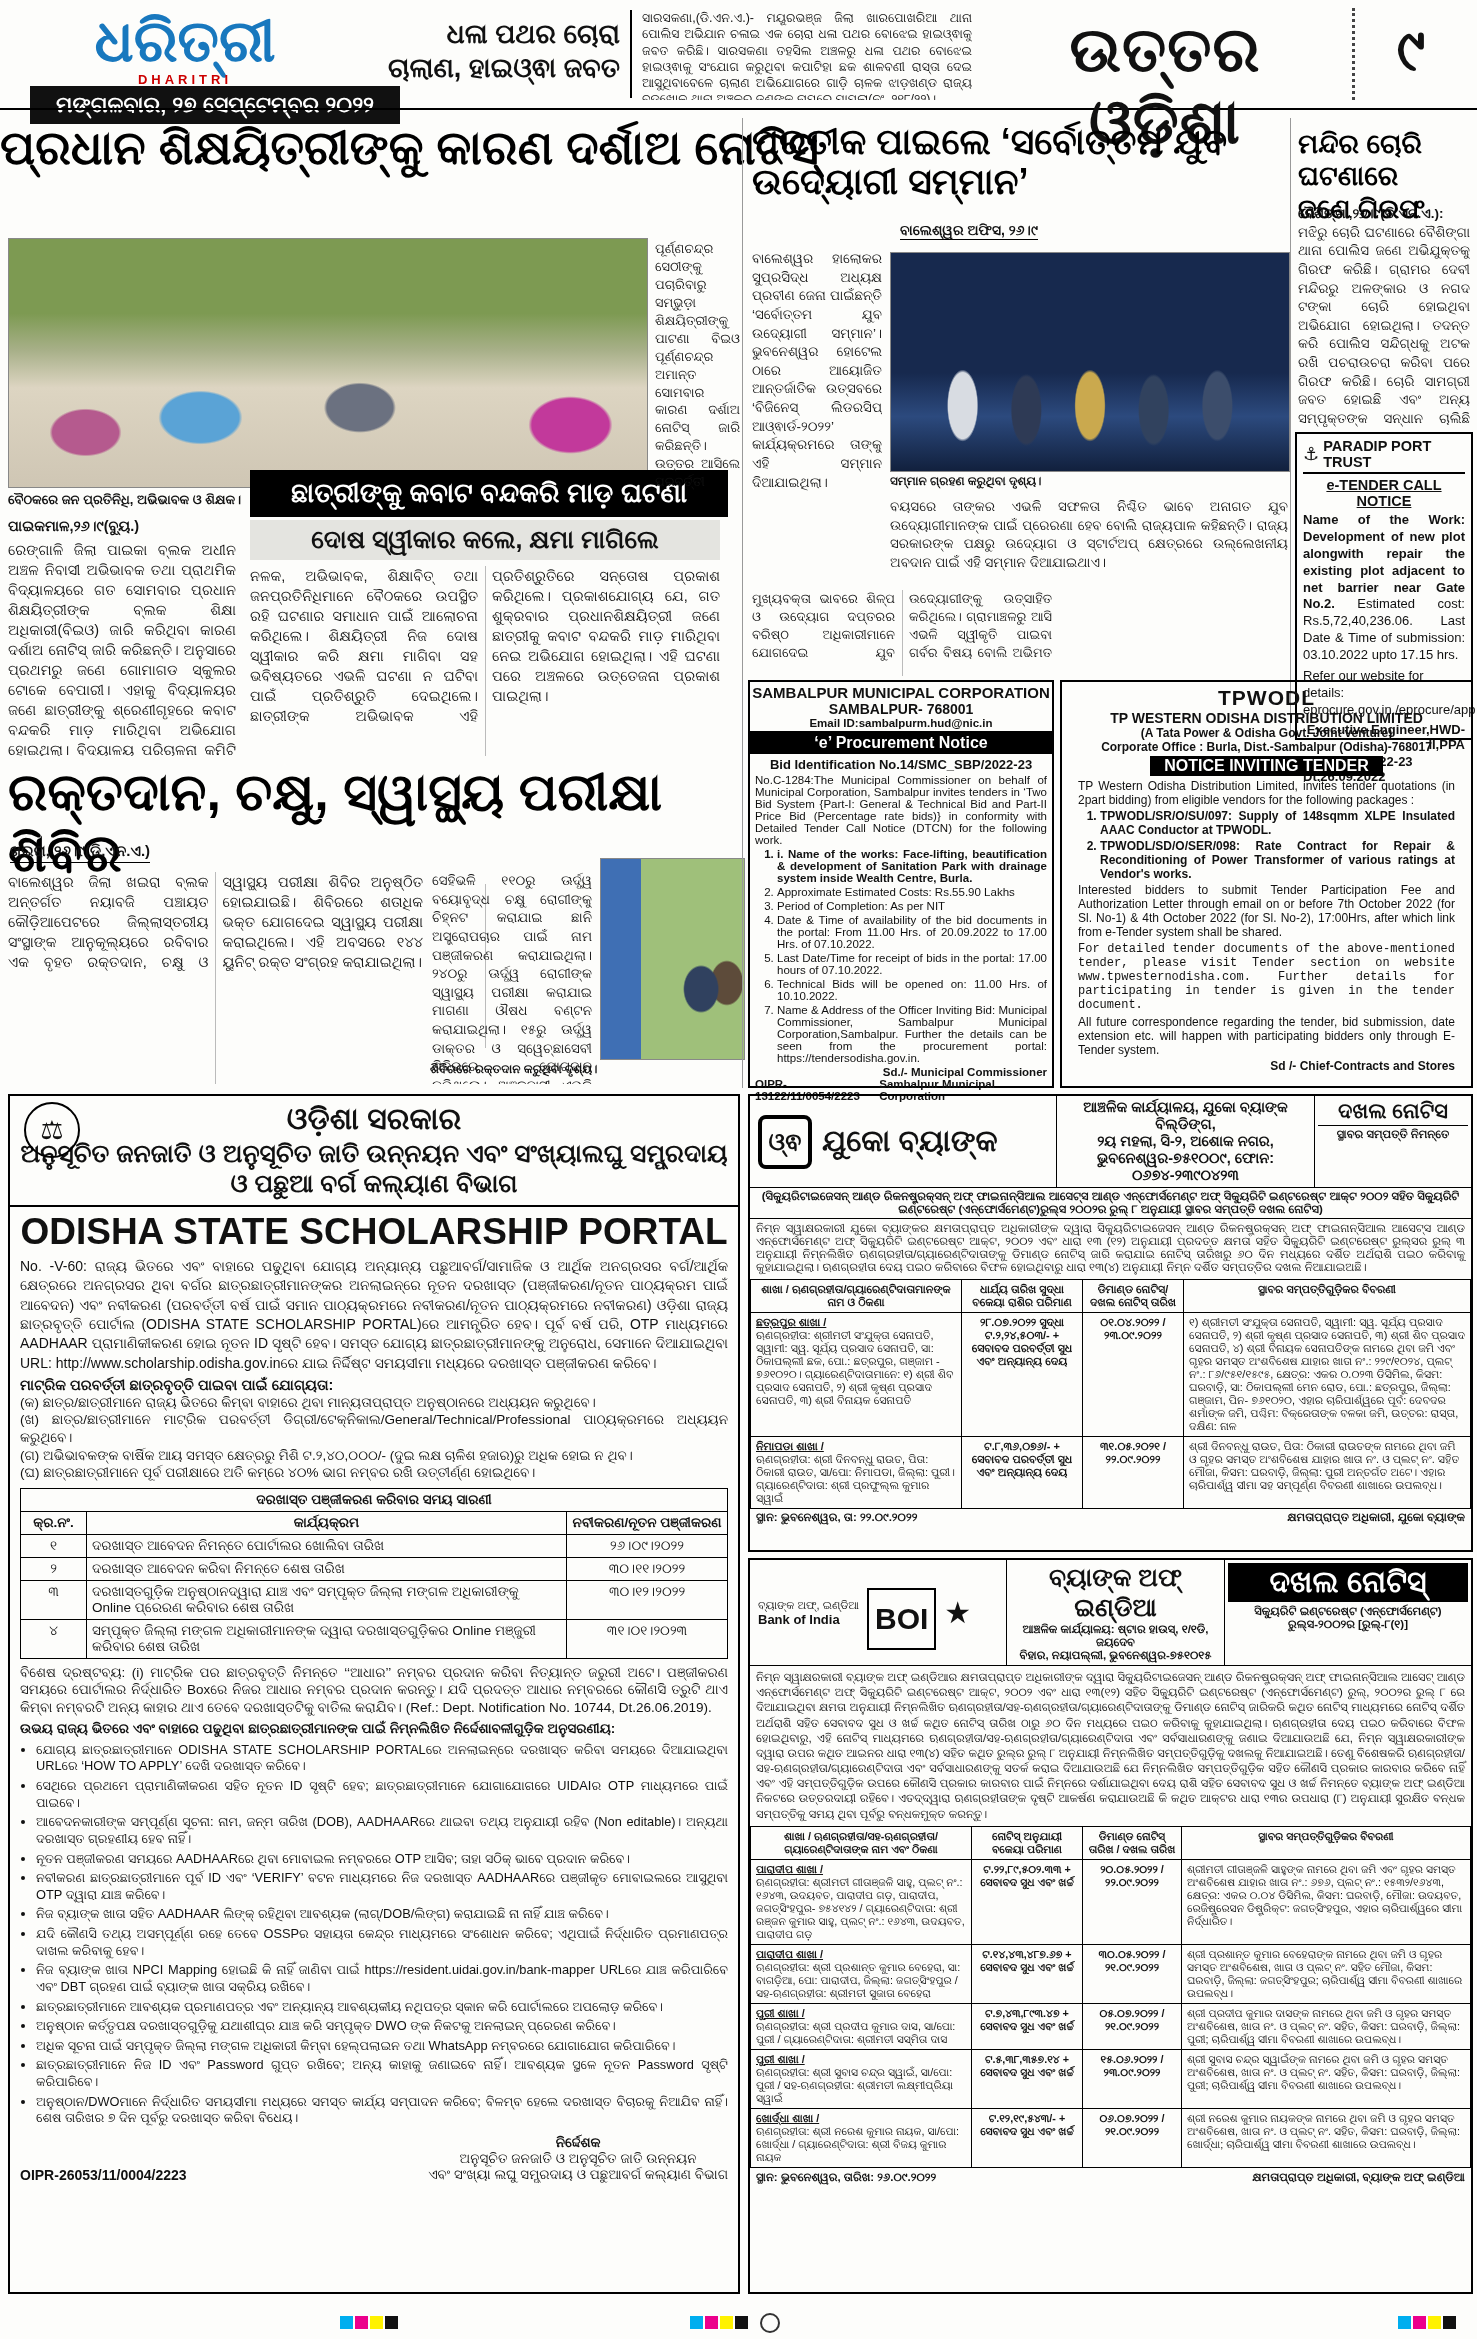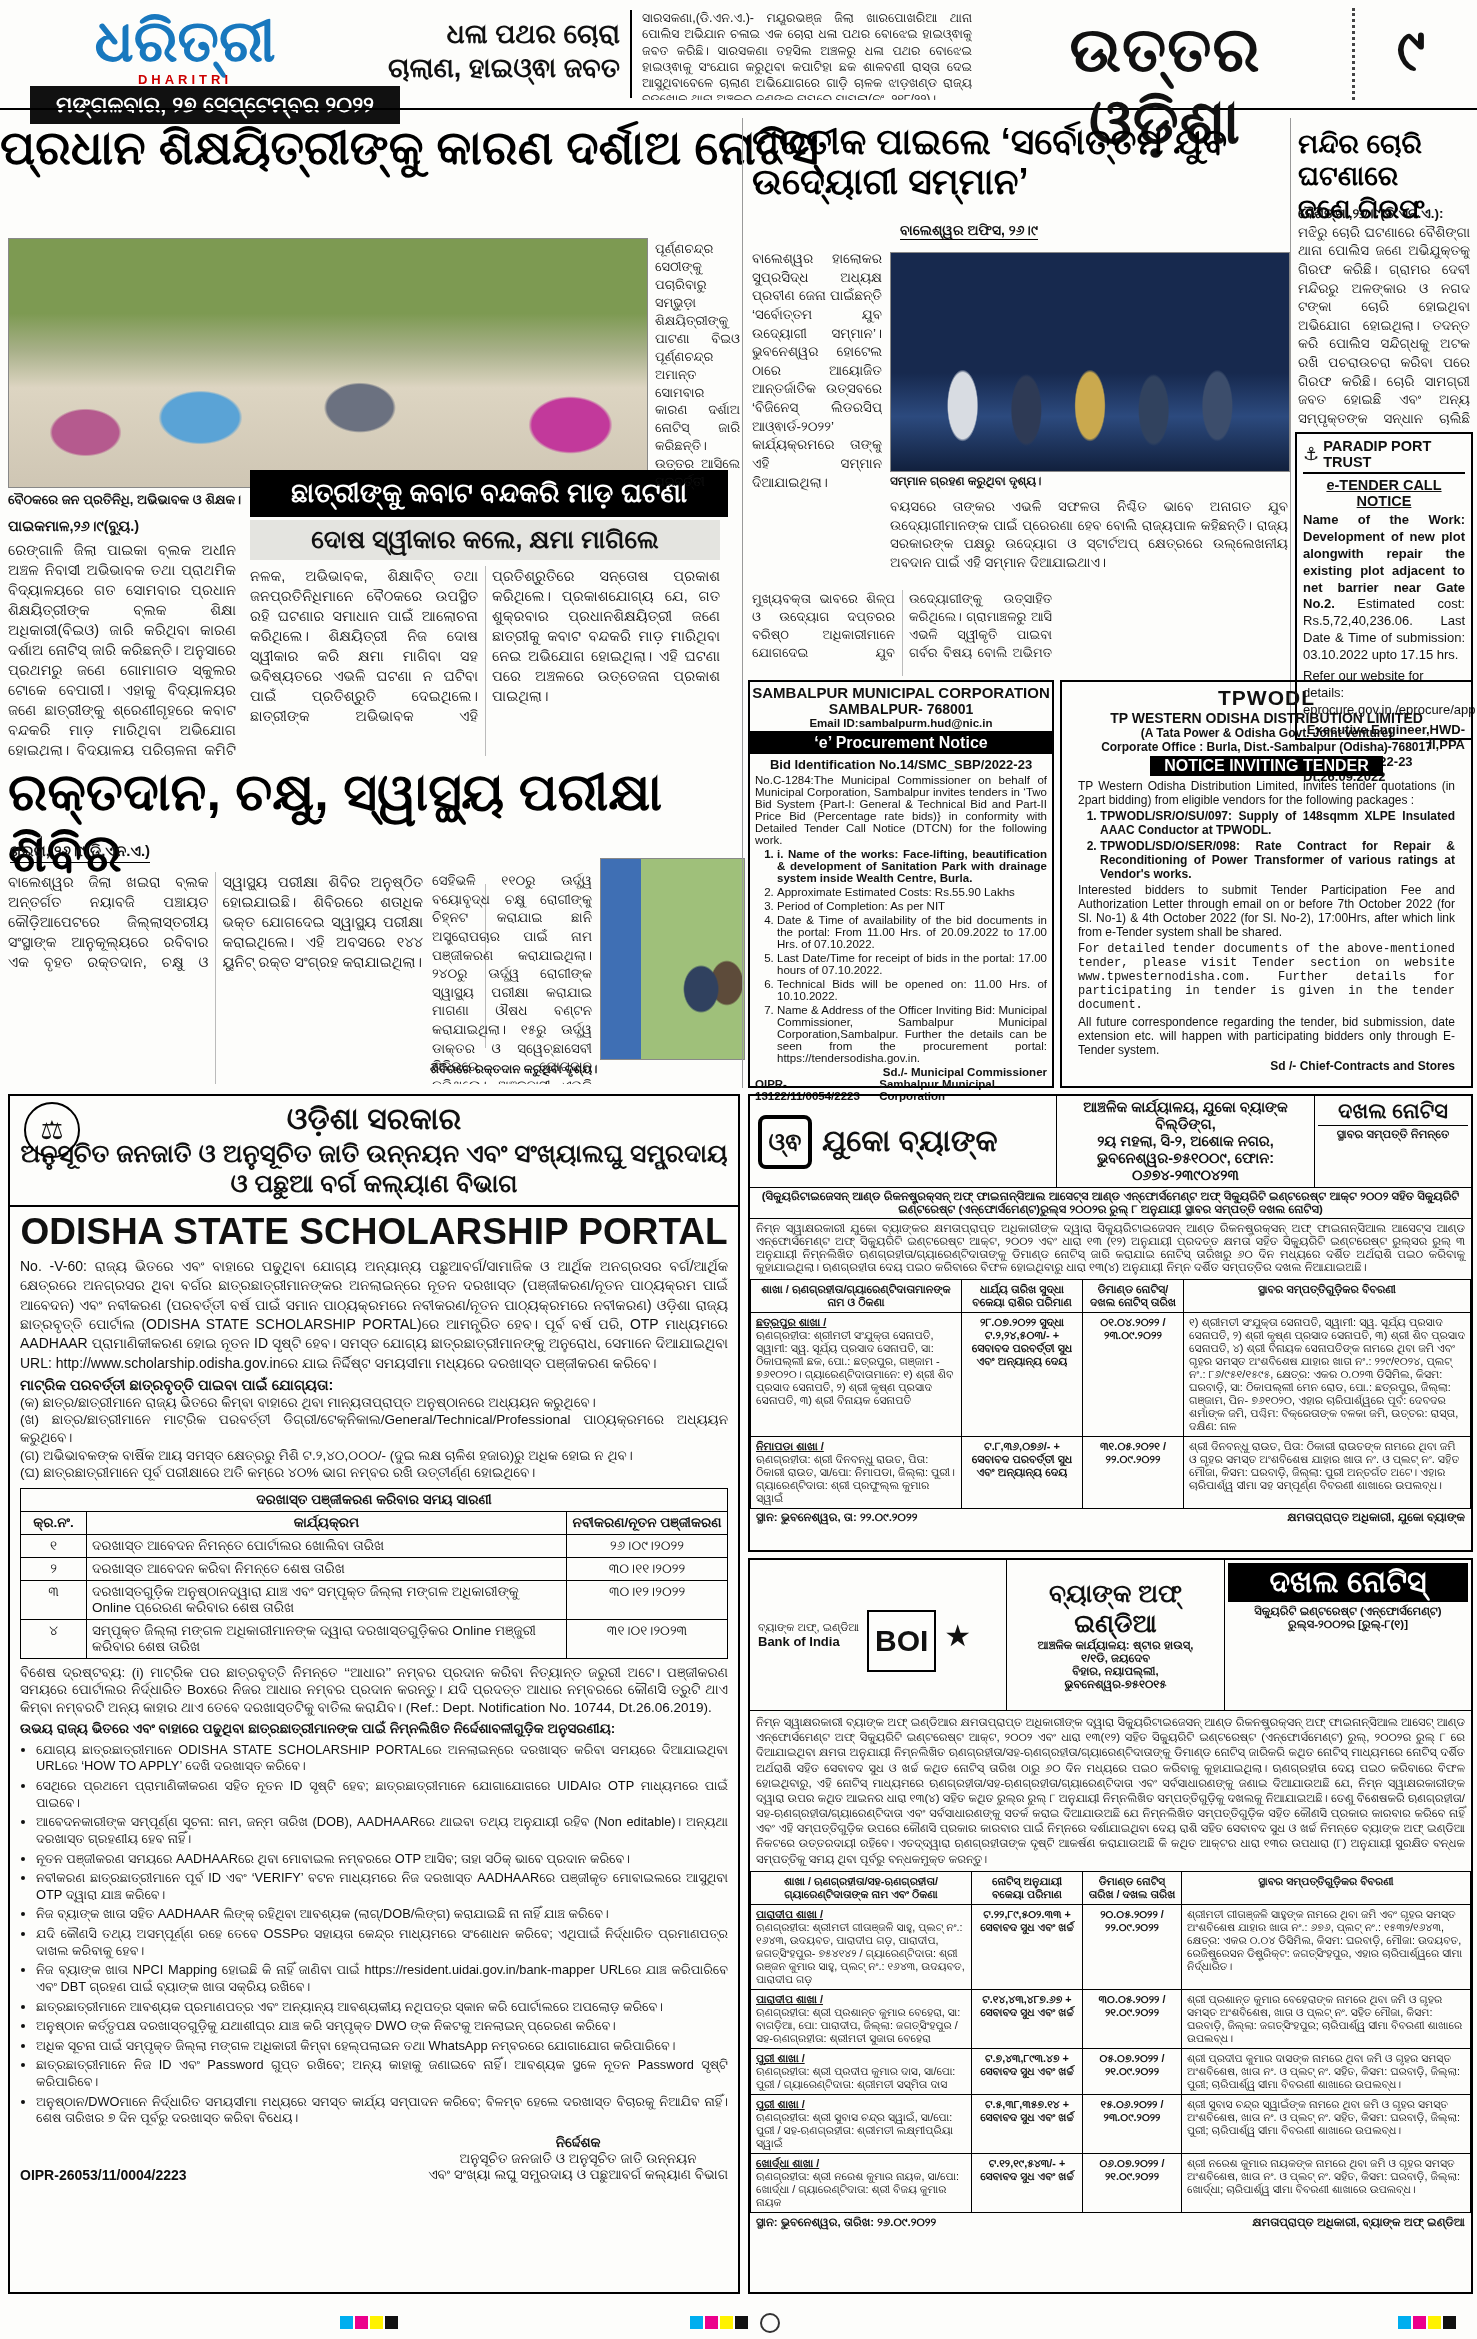--- a/index.html
+++ b/index.html
@@ -299,21 +299,21 @@
   <div class="abs boxed" style="left:748px;top:1558px;width:725px;height:736px;box-sizing:border-box;font-size:11.5px;">
     <div style="display:flex;border-bottom:1px solid #000;">
       <div style="flex:0 0 240px;display:flex;align-items:center;gap:8px;padding:4px 8px;">
         <div>
           <div style="font-size:11px;">ବ୍ୟାଙ୍କ ଅଫ୍, ଇଣ୍ଡିଆ</div>
           <div class="b" style="font-size:13px;">Bank of India</div>
         </div>
         <div class="b" style="font-size:30px;border:2px solid #000;padding:12px 6px;margin-top:12px;">BOI</div>
         <div style="font-size:30px;">★</div>
       </div>
-      <div style="flex:1;text-align:center;border-left:1px solid #000;border-right:1px solid #000;padding:19px;">
+      <div style="flex:1;text-align:center;border-left:1px solid #000;border-right:1px solid #000;padding:3px;">
         <div class="b" style="font-size:25px;">ବ୍ୟାଙ୍କ ଅଫ୍ ଇଣ୍ଡିଆ</div>
         <div class="b">ଆଞ୍ଚଳିକ କାର୍ଯ୍ୟାଳୟ: ଷ୍ଟାର ହାଉସ୍, ୧/୧ଡି, ଜୟଦେବ</div>
         <div class="b">ବିହାର, ନୟାପଲ୍ଲୀ, ଭୁବନେଶ୍ୱର-୭୫୧୦୧୫</div>
       </div>
       <div style="flex:0 0 240px;text-align:center;padding:3px;">
         <div class="notice-title-inv" style="font-size:30px;padding:2px;">ଦଖଲ ନୋଟିସ୍</div>
         <div class="b" style="margin-top:3px;">ସିକ୍ୟୁରିଟି ଇଣ୍ଟରେଷ୍ଟ (ଏନ୍‌ଫୋର୍ସମେଣ୍ଟ) ରୁଲ୍ସ-୨୦୦୨ର [ରୁଲ୍-୮(୧)]</div>
       </div>
     </div>
     <div class="jt" style="padding:4px 6px;line-height:1.32;">ନିମ୍ନ ସ୍ୱାକ୍ଷରକାରୀ ବ୍ୟାଙ୍କ ଅଫ୍ ଇଣ୍ଡିଆର କ୍ଷମତାପ୍ରାପ୍ତ ଅଧିକାରୀଙ୍କ ଦ୍ୱାରା ସିକ୍ୟୁରିଟାଇଜେସନ୍ ଆଣ୍ଡ ରିକନଷ୍ଟ୍ରକ୍ସନ୍ ଅଫ୍ ଫାଇନାନ୍‌ସିଆଲ ଆସେଟ୍ ଆଣ୍ଡ ଏନ୍‌ଫୋର୍ସମେଣ୍ଟ ଅଫ୍ ସିକ୍ୟୁରିଟି ଇଣ୍ଟରେଷ୍ଟ ଆକ୍ଟ, ୨୦୦୨ ଏବଂ ଧାରା ୧୩(୧୨) ସହିତ ସିକ୍ୟୁରିଟି ଇଣ୍ଟରେଷ୍ଟ (ଏନ୍‌ଫୋର୍ସମେଣ୍ଟ) ରୁଲ୍, ୨୦୦୨ର ରୁଲ୍ ୮ ରେ ଦିଆଯାଇଥିବା କ୍ଷମତା ଅନୁଯାୟୀ ନିମ୍ନଲିଖିତ ଋଣଗ୍ରହୀତା/ସହ-ଋଣଗ୍ରହୀତା/ଗ୍ୟାରେଣ୍ଟିଦାତାଙ୍କୁ ଡିମାଣ୍ଡ ନୋଟିସ୍ ଜାରିକରି କଥିତ ନୋଟିସ୍ ମାଧ୍ୟମରେ ନୋଟିସ୍ ଦର୍ଶିତ ଅର୍ଥରାଶି ସହିତ ସେବାବଦ ସୁଧ ଓ ଖର୍ଚ୍ଚ କଥିତ ନୋଟିସ୍ ତାରିଖ ଠାରୁ ୬୦ ଦିନ ମଧ୍ୟରେ ପଇଠ କରିବାକୁ କୁହାଯାଇଥିଲା। ଋଣଗ୍ରହୀତା ଦେୟ ପଇଠ କରିବାରେ ବିଫଳ ହୋଇଥିବାରୁ, ଏହି ନୋଟିସ୍ ମାଧ୍ୟମରେ ଋଣଗ୍ରହୀତା/ସହ-ଋଣଗ୍ରହୀତା/ଗ୍ୟାରେଣ୍ଟିଦାତା ଏବଂ ସର୍ବସାଧାରଣଙ୍କୁ ଜଣାଇ ଦିଆଯାଉଅଛି ଯେ, ନିମ୍ନ ସ୍ୱାକ୍ଷରକାରୀଙ୍କ ଦ୍ୱାରା ଉପର କଥିତ ଆଇନର ଧାରା ୧୩(୪) ସହିତ କଥିତ ରୁଲ୍‌ର ରୁଲ୍ ୮ ଅନୁଯାୟୀ ନିମ୍ନଲିଖିତ ସମ୍ପତ୍ତିଗୁଡ଼ିକୁ ଦଖଲକୁ ନିଆଯାଇଅଛି। ତେଣୁ ବିଶେଷକରି ଋଣଗ୍ରହୀତା/ସହ-ଋଣଗ୍ରହୀତା/ଗ୍ୟାରେଣ୍ଟିଦାତା ଏବଂ ସର୍ବସାଧାରଣଙ୍କୁ ସତର୍କ କରାଇ ଦିଆଯାଉଅଛି ଯେ ନିମ୍ନଲିଖିତ ସମ୍ପତ୍ତିଗୁଡ଼ିକ ସହିତ କୌଣସି ପ୍ରକାର କାରବାର କରିବେ ନାହିଁ ଏବଂ ଏହି ସମ୍ପତ୍ତିଗୁଡ଼ିକ ଉପରେ କୌଣସି ପ୍ରକାର କାରବାର ପାଇଁ ନିମ୍ନରେ ଦର୍ଶାଯାଇଥିବା ଦେୟ ରାଶି ସହିତ ସେବାବଦ ସୁଧ ଓ ଖର୍ଚ୍ଚ ନିମନ୍ତେ ବ୍ୟାଙ୍କ ଅଫ୍ ଇଣ୍ଡିଆ ନିକଟରେ ଉତ୍ତରଦାୟୀ ରହିବେ। ଏତଦ୍‌ଦ୍ୱାରା ଋଣଗ୍ରହୀତାଙ୍କ ଦୃଷ୍ଟି ଆକର୍ଷଣ କରାଯାଉଅଛି କି କଥିତ ଆକ୍ଟର ଧାରା ୧୩ର ଉପଧାରା (୮) ଅନୁଯାୟୀ ସୁରକ୍ଷିତ ବନ୍ଧକ ସମ୍ପତ୍ତିକୁ ସମୟ ଥିବା ପୂର୍ବରୁ ବନ୍ଧକମୁକ୍ତ କରନ୍ତୁ।</div>

